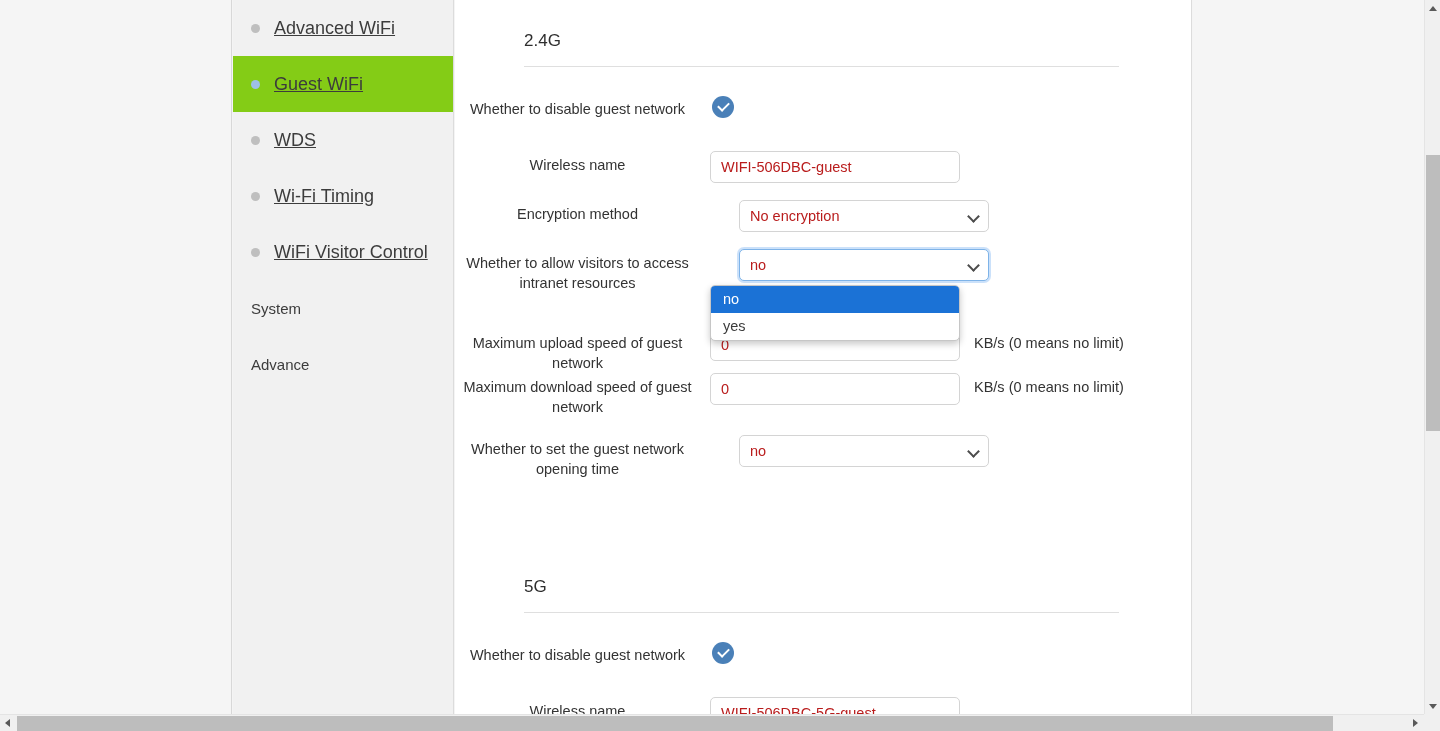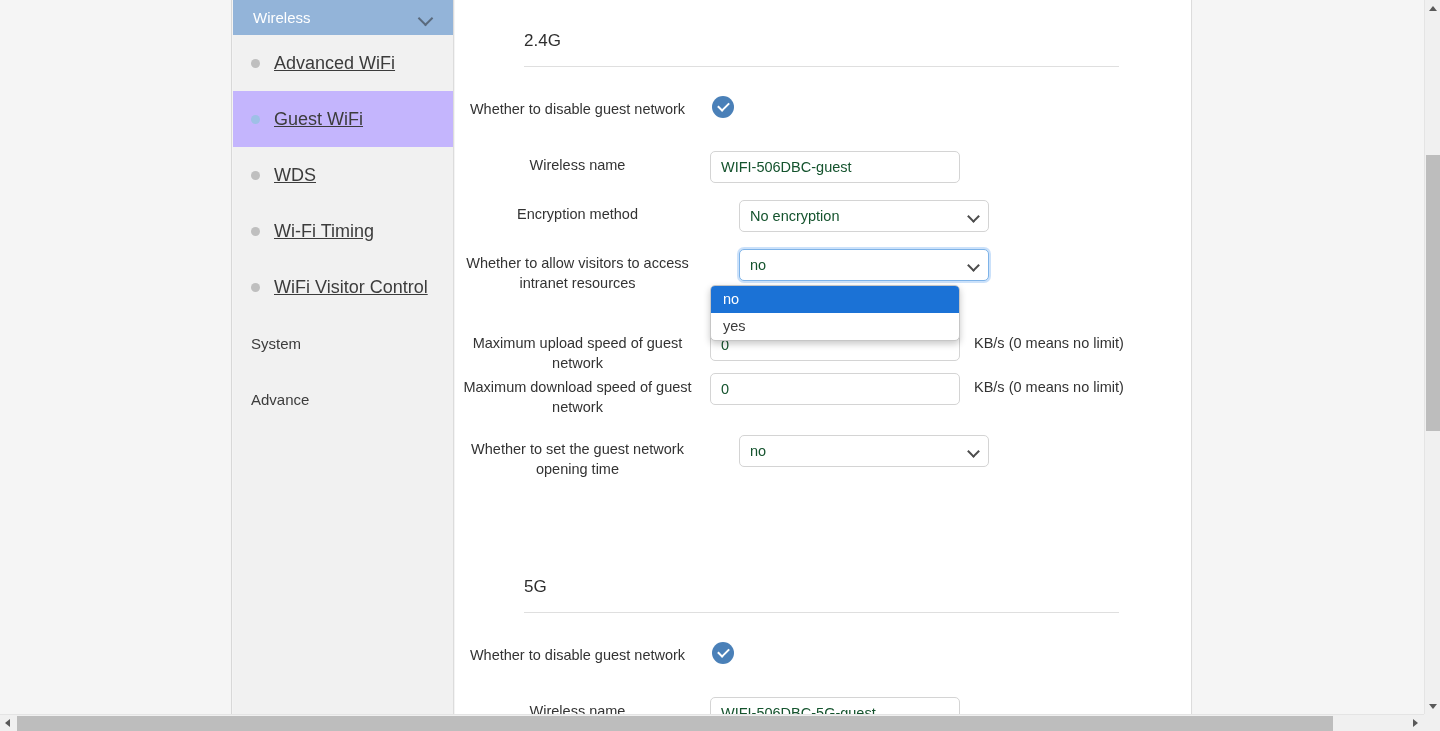--- a/index.html
+++ b/index.html
@@ -59,21 +59,21 @@
     color: #3c3c3c;
     line-height: 1.35;
     text-decoration: underline;
   }
   .nav-item .bullet {
     width: 9px; height: 9px; border-radius: 50%;
     background: #bfbfbf;
     margin-right: 14px;
     flex: 0 0 auto;
   }
-  .nav-item.active { background: #c4b5fd; }
+  .nav-item.active { background: #84cc16; }
   .nav-item.active .bullet { background: #9ec0e6; }
   .nav-item .label { flex: 1; }
   .nav-section {
     display: flex; align-items: center;
     min-height: 56px;
     padding: 8px 14px 8px 18px;
     font-size: 15px;
     color: #3c3c3c;
   }
 
@@ -135,21 +135,21 @@
   }
 
   .txt-input, .sel-input {
     width: 250px;
     height: 32px;
     border: 1px solid #d4d4d4;
     border-radius: 5px;
     background: #ffffff;
     font-family: "Liberation Sans", sans-serif;
     font-size: 14.5px;
-    color: #14532d;
+    color: #b91c1c;
     padding: 0 10px;
     outline: none;
   }
   .sel-input {
     appearance: none; -webkit-appearance: none;
     padding-right: 28px;
     background: #ffffff;
   }
   .sel-wrap { position: relative; display: inline-block; padding-left: 29px; }
   .sel-arrow {
@@ -277,24 +277,20 @@
   }
 </style>
 </head>
 <body>
 
 <div id="root">
 
   <div class="left-gutter"></div>
 
   <div class="sidebar">
-    <div class="nav-header">
-      <span class="hdr-label">Wireless</span>
-      <span class="chevron"></span>
-    </div>
 
     <div class="nav-item">
       <span class="bullet"></span>
       <span class="label">Advanced WiFi</span>
     </div>
 
     <div class="nav-item active">
       <span class="bullet"></span>
       <span class="label">Guest WiFi</span>
     </div>

